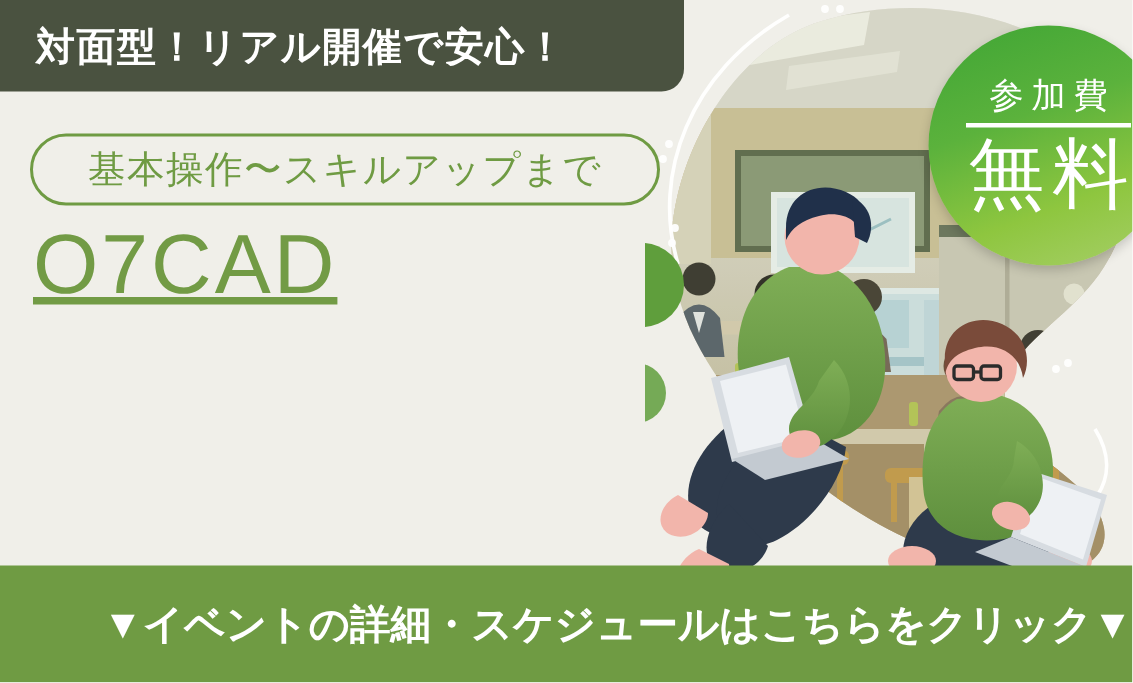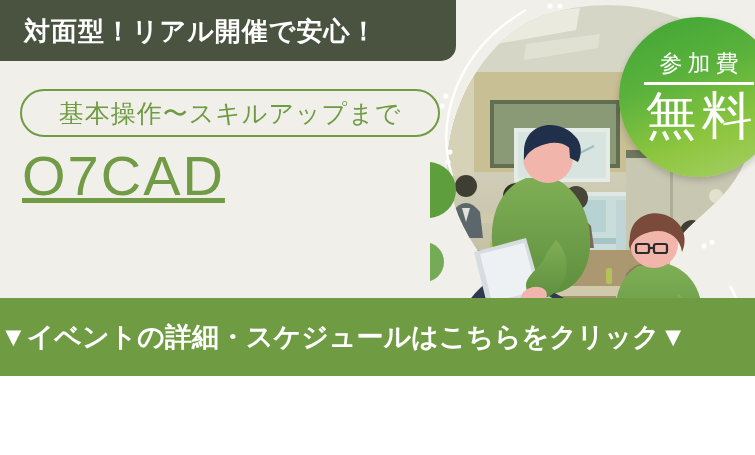--- a/index.html
+++ b/index.html
@@ -3,21 +3,21 @@
 <meta charset="utf-8">
 <style>
   html, body {
     margin: 0;
     padding: 0;
     background: #ffffff;
   }
   #banner {
     position: relative;
     width: 755px;
-    height: 376px;
+    height: 455px;
     overflow: hidden;
     background: #f0efe9;
     font-family: "Liberation Sans", "DejaVu Sans", sans-serif;
     -webkit-font-smoothing: antialiased;
   }
 
   
   .photo-area {
     position: absolute;
     left: 430px;
@@ -145,21 +145,21 @@
   
   .cta-bar {
     position: absolute;
     left: 0;
     bottom: 0;
     width: 755px;
     height: 78px;
     background: #6f9b43;
     display: flex;
     align-items: center;
-    justify-content: flex-start;
+    justify-content: flex-end;
   }
   .cta-text {
     color: #ffffff;
     font-size: 27px;
     font-weight: bold;
     letter-spacing: 0px;
     white-space: nowrap;
     line-height: 1;
   }
 </style>

